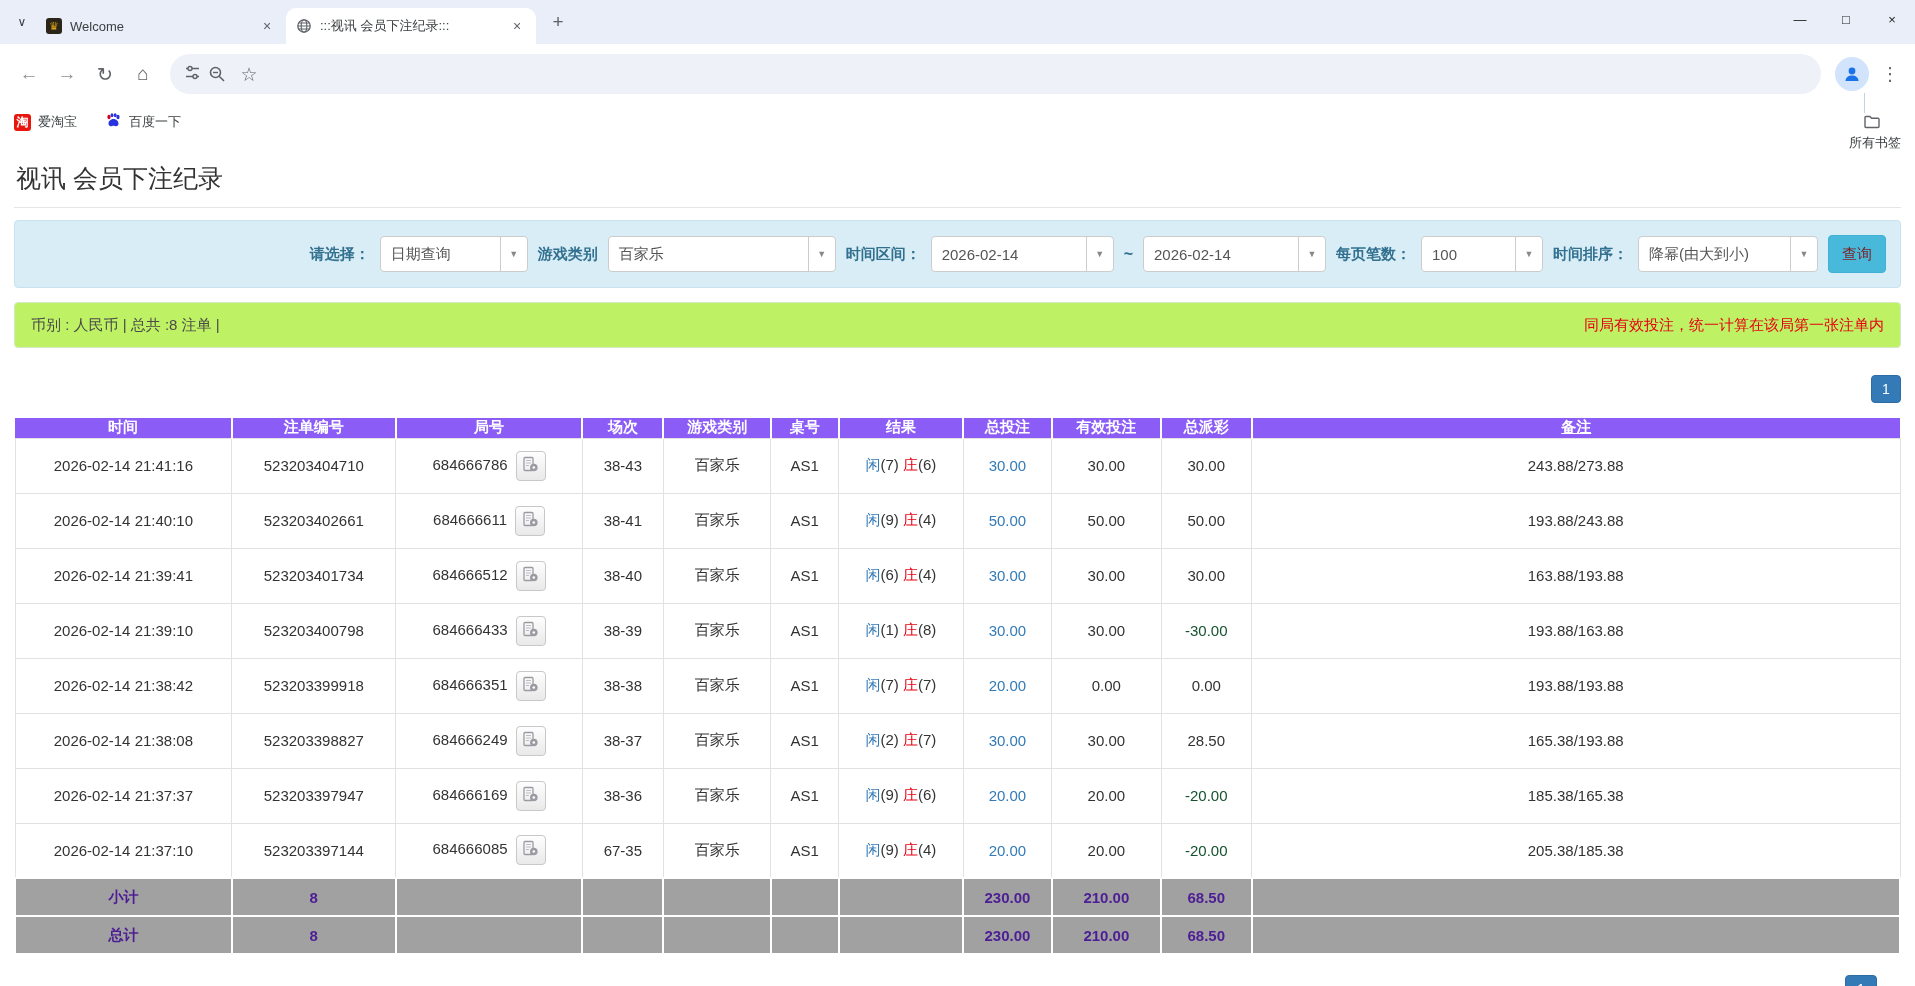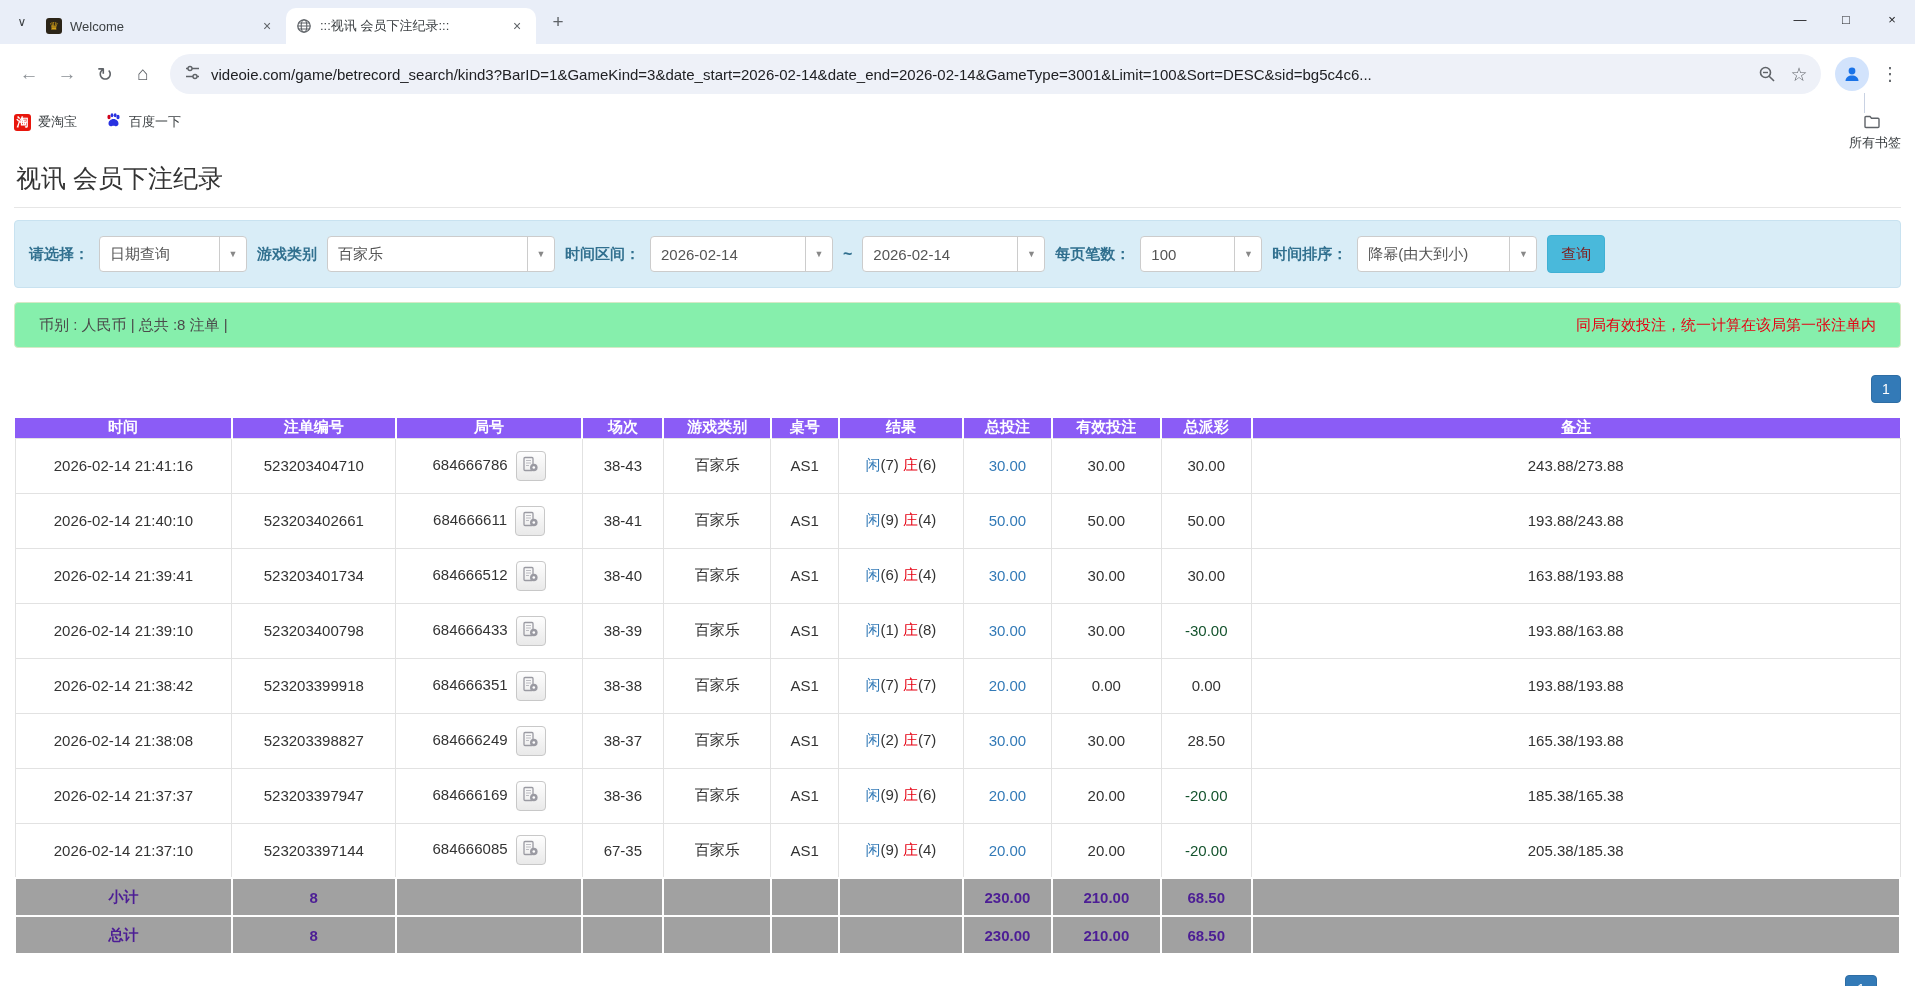--- a/index.html
+++ b/index.html
@@ -42,33 +42,33 @@
   .bm-taobao { width:17px; height:17px; background:#e8160c; border-radius:3px; color:#fff; font-size:12px;
     font-weight:bold; display:flex; align-items:center; justify-content:center; }
   .bm-right { margin-left:auto; display:flex; align-items:center; cursor:pointer;flex-direction:column; }
   .bm-divider { width:1px; height:20px; background:#c9d2e3; margin-right:14px; }
   .bm-right .lbl { margin-left:7px; }
   
   .page { padding:6px 14px 0; }
   h1 { font-size:25px; color:#333; font-weight:400; margin:16px 2px 12px; }
   .title-rule { border:none; border-top:1px solid #e6e6e6; margin:0 0 12px; }
   .filter-panel { background:#d9edf7; border:1px solid #c8e2f0; border-radius:4px; padding:14px;
-    display:flex; align-items:center; gap:10px; }
+    display:flex; align-items:center; gap:10px;justify-content:flex-end; }
   .f-label { font-weight:bold; color:#31708f; font-size:15px; white-space:nowrap; }
   .sel { background:#fff; border:1px solid #ccc; border-radius:4px; height:36px; display:flex; align-items:stretch;
     color:#555; font-size:15px; cursor:pointer; flex:none; }
   .sel .val { padding:8px 10px; display:flex; align-items:center; flex:1; white-space:nowrap; overflow:hidden; }
   .sel .caret { width:27px; border-left:1px solid #ccc; display:flex; align-items:center; justify-content:center;
     color:#888; font-size:9px; }
   .w-choose{width:148px}.w-game{width:228px}.w-date{width:183px}.w-pp{width:122px}.w-sort{width:180px}
   .tilde { color:#31708f; font-weight:bold; }
   .search-btn { width:58px; height:38px; background:#49b9db; border:1px solid #3fb0d4; border-radius:4px;
     color:#7f1d1d; font-size:15px; cursor:pointer; }
-  .summary-bar { background:#86efac; border:1px solid #d6e9c6; border-radius:4px; height:46px; margin-top:14px;
-    display:flex; align-items:center; justify-content:space-between; padding:0 24px; font-size:15px; }
+  .summary-bar { background:#bef264; border:1px solid #d6e9c6; border-radius:4px; height:46px; margin-top:14px;
+    display:flex; align-items:center; justify-content:space-between; padding:0 16px; font-size:15px; }
   .summary-left { color:#4a4a4a; }
   .summary-notice { color:#e60012; }
   .pagination-row { display:flex; justify-content:flex-end; margin:27px 0 15px; }
   .page-btn { min-width:30px; height:28px; background:#337ab7; border:1px solid #2e6da4; border-radius:4px;
     color:#fff; font-size:14px; display:flex; align-items:center; justify-content:center; cursor:pointer; }
   
   table { width:100%; border-collapse:collapse; text-align:center; font-size:15px; color:#333; table-layout:fixed; }
   thead th { background:#8b5cf6; color:#fff; height:20px; font-size:15px; font-weight:bold; border-right:2px solid #fff; }
   thead th:last-child { border-right:none;text-decoration:underline; }
   tbody td { height:55px; border:1px solid #e2e2e2; background:#fff; overflow:hidden; }
@@ -134,21 +134,20 @@
     </div>
   <div class="omnibox">
     <span>
       <svg width="17" height="17" viewBox="0 0 17 17">
           <circle cx="6" cy="4.5" r="2" fill="none" stroke="#5f6368" stroke-width="1.4"></circle>
           <path d="M8 4.5h7M2 4.5h2" stroke="#5f6368" stroke-width="1.4"></path>
           <circle cx="11" cy="12.5" r="2" fill="none" stroke="#5f6368" stroke-width="1.4"></circle>
           <path d="M2 12.5h7M13 12.5h2" stroke="#5f6368" stroke-width="1.4"></path>
         </svg>
     </span>
-    <span class="url">videoie.com/game/betrecord_search/kind3?BarID=1&amp;GameKind=3&amp;date_start=2026-02-14&amp;date_end=2026-02-14&amp;GameType=3001&amp;Limit=100&amp;Sort=DESC&amp;sid=bg5c4c6...</span>
     <span class="omni-icon">
       <svg width="18" height="18" viewBox="0 0 18 18">
           <circle cx="7.5" cy="7.5" r="5" fill="none" stroke="#5f6368" stroke-width="1.6"></circle>
           <path d="M11.2 11.2 L16 16" stroke="#5f6368" stroke-width="1.6"></path>
           <path d="M5 7.5h5" stroke="#5f6368" stroke-width="1.4"></path>
         </svg>
     </span>
     <span class="omni-icon">☆</span>
   </div>
   <div class="avatar">

